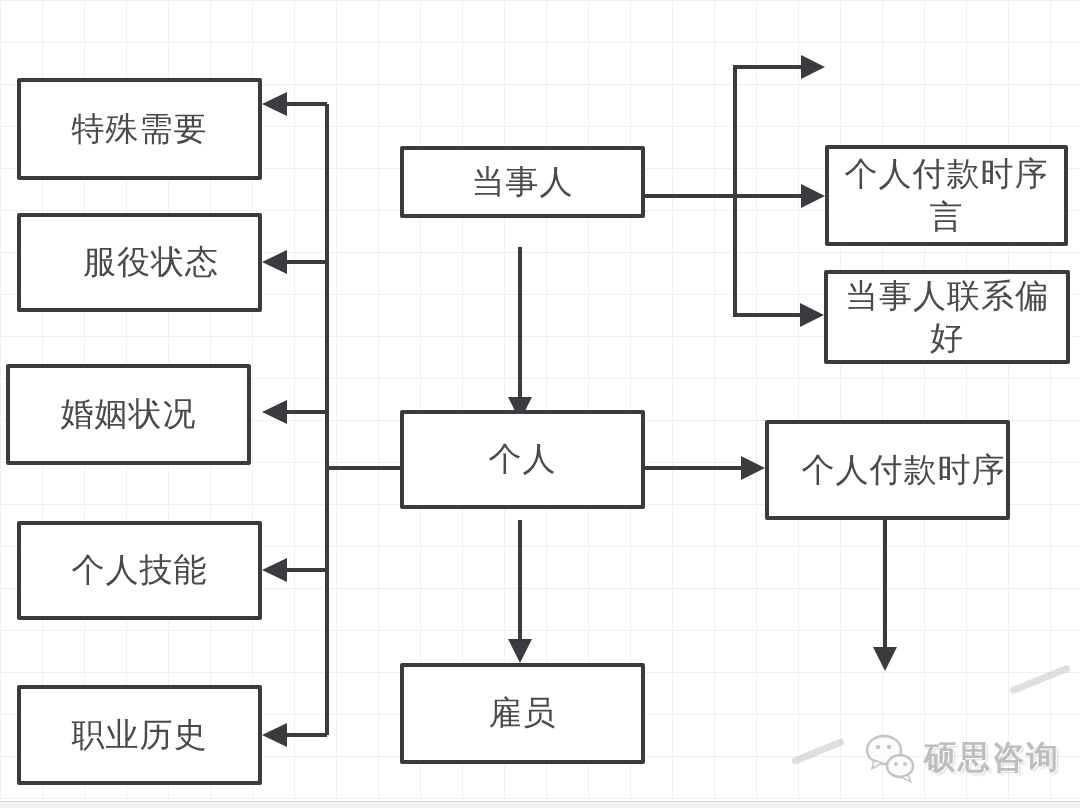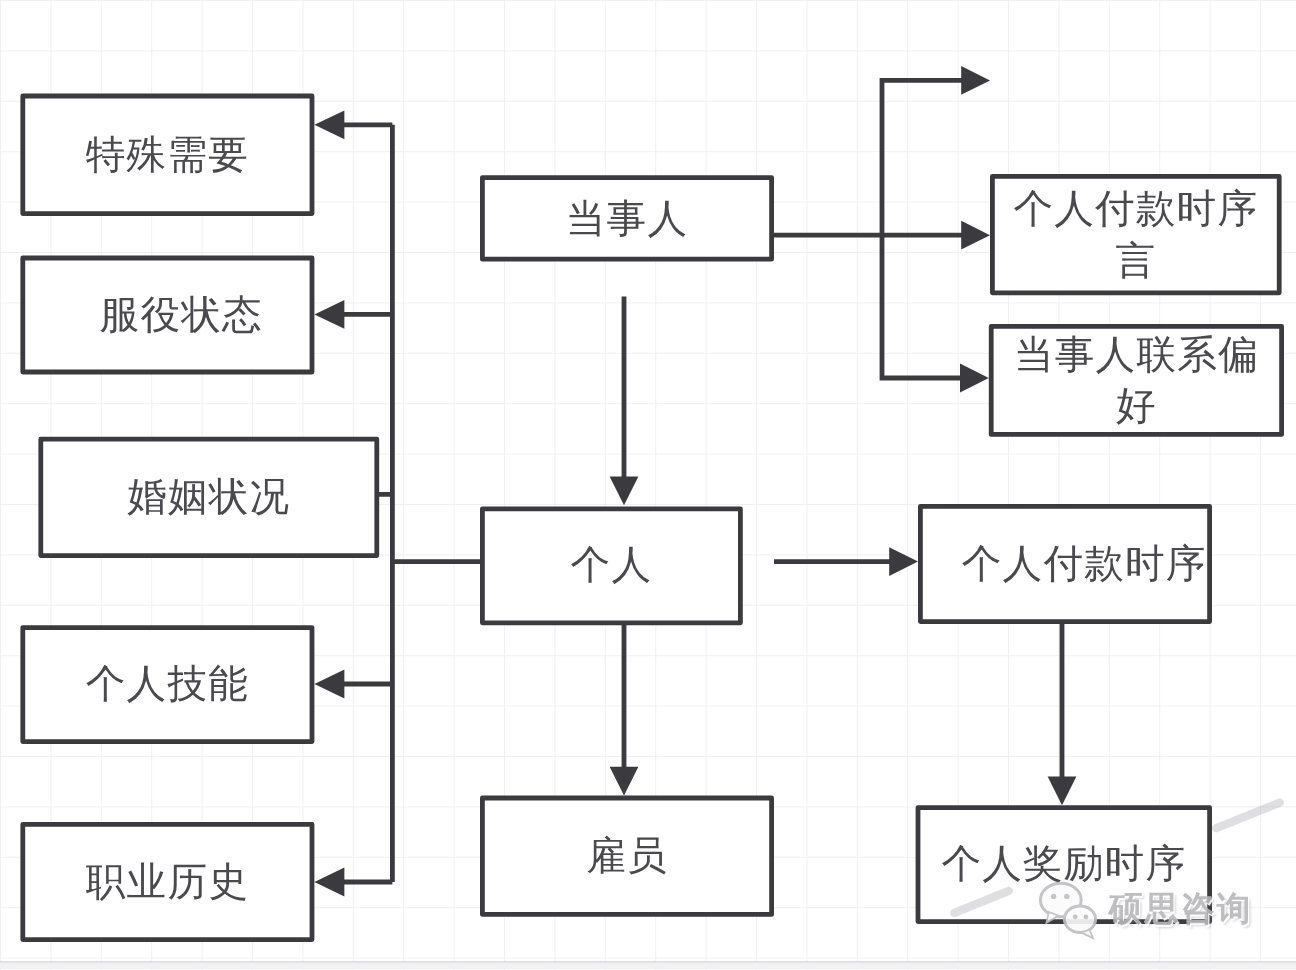--- a/index.html
+++ b/index.html
@@ -35,21 +35,21 @@
   #edges polygon{fill:#3b3b3f;stroke:none;}
   .watermark{
     position:absolute;
     left:862px;top:728px;
     width:210px;height:60px;
     display:flex;align-items:center;
     opacity:0.9;
     pointer-events:none;
   }
   .watermark-text{
-    font-size:28px;
+    font-size:32px;
     font-weight:bold;
     color:#b7b7bb;
     letter-spacing:2px;
     text-shadow:1px 1px 0 #ffffff, 2px 2px 2px rgba(140,140,145,0.4);
     white-space:nowrap;
   }
   .streak{
     position:absolute;
     background:rgba(185,185,190,0.45);
     border-radius:4px;
@@ -100,42 +100,41 @@
     <polygon points="765,468 741,456 741,480"></polygon>
 
     <path d="M885,520 V649"></path>
     <polygon points="885,671 873,647 897,647"></polygon>
   </svg>
 
   <div class="node" style="left:17px;top:55px;width:245px;height:102px;margin-top:23px;">特殊需要</div>
 
   <div class="node" style="left:17px;top:213px;width:245px;height:99px;padding-left:23px;">服役状态</div>
 
-  <div class="node" style="left:32px;top:364px;width:284px;height:101px;">婚姻状况</div>
+  <div class="node" style="left:6px;top:364px;width:245px;height:101px;">婚姻状况</div>
 
   <div class="node" style="left:17px;top:685px;width:245px;height:100px;">职业历史</div>
 
   <div class="node" style="left:17px;top:521px;width:245px;height:99px;">个人技能</div>
 
   <div class="node" style="left:400px;top:146px;width:245px;height:72px;">当事人</div>
 
-  <div class="node" style="left:400px;top:422px;width:219px;height:99px;">个人</div>
+  <div class="node" style="left:400px;top:410px;width:245px;height:99px;">个人</div>
 
   <div class="node" style="left:400px;top:663px;width:245px;height:101px;">雇员</div>
 
 
   <div class="node" style="left:825px;top:145px;width:243px;height:101px;">个人付款时序
 言</div>
 
   <div class="node" style="left:824px;top:270px;width:246px;height:94px;">当事人联系偏
 好</div>
 
   <div class="node" style="left:765px;top:420px;width:245px;height:100px;padding-left:32px;">个人付款时序</div>
 
-  <div class="node" style="left:763px;top:671px;width:247px;height:99px;">个人奖励时序</div>
 
   <div class="streak streak-1"></div>
   <div class="streak streak-2"></div>
 
   <div class="watermark">
     <svg width="56" height="50" viewBox="0 0 56 50" style="margin-right:6px;">
       <ellipse cx="22" cy="17" rx="17" ry="14" fill="#fbfbfc" stroke="#bfbfc3" stroke-width="2.5"></ellipse>
       <polygon points="12,27 10,36 20,30" fill="#fbfbfc" stroke="#bfbfc3" stroke-width="1.5"></polygon>
       <circle cx="16" cy="14" r="2.2" fill="#bfbfc3"></circle>
       <circle cx="27" cy="14" r="2.2" fill="#bfbfc3"></circle>

